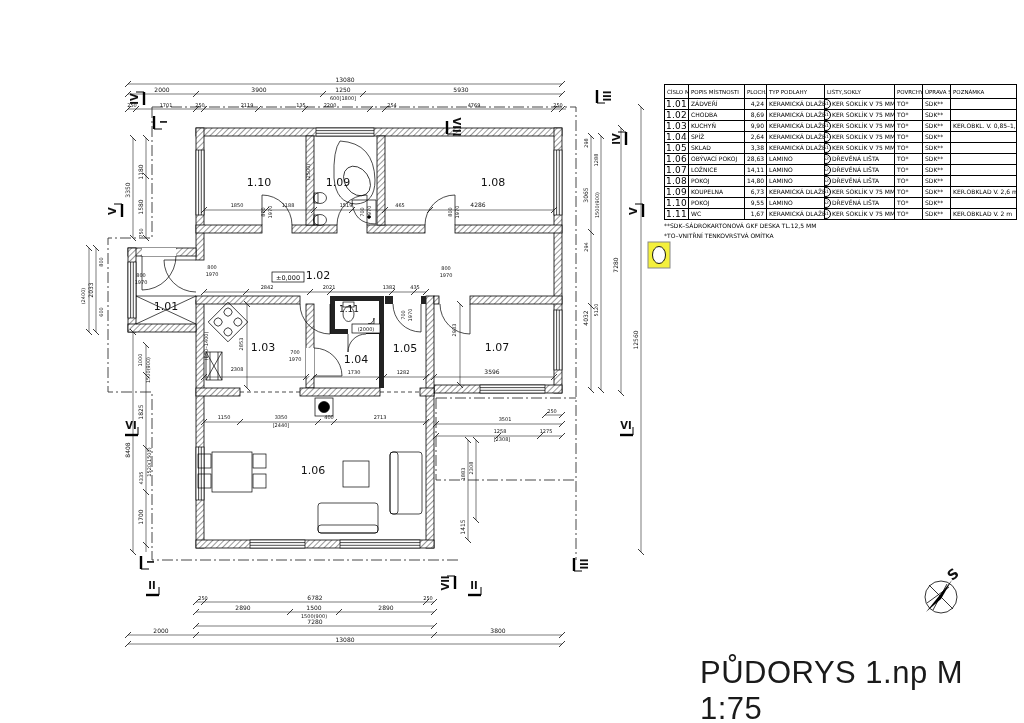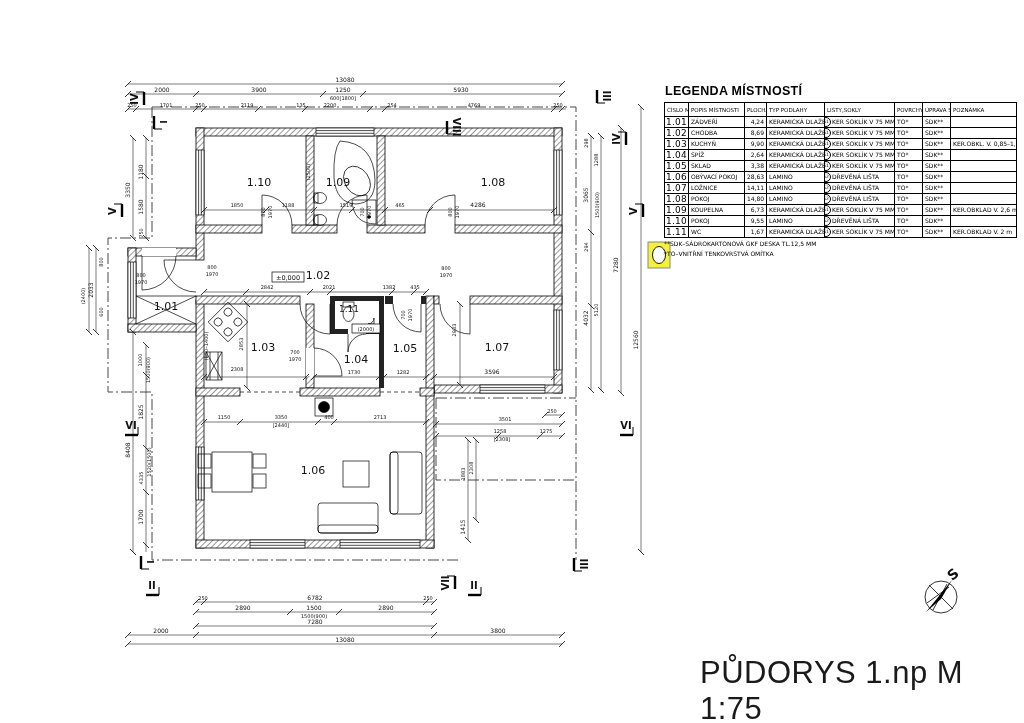--- a/index.html
+++ b/index.html
@@ -549,21 +549,20 @@
       <line x1="929" y1="585" x2="953" y2="609"></line>
       <line x1="927" y1="603" x2="949" y2="587"></line>
       <line x1="933" y1="610" x2="947" y2="584"></line>
       <polygon points="952,580 926,612 941,599" fill="#000" stroke="none"></polygon>
       <text x="956" y="578" font-size="14" font-weight="bold" fill="#000" stroke="none" transform="rotate(-40 956 578)" text-anchor="middle">S</text>
     </g>
   </svg>
 
   
   <div id="legend">
-    <div class="ltitle">LEGENDA MÍSTNOSTÍ</div>
     <table>
       <colgroup>
         <col style="width:24px">
           <col style="width:56px">
           <col style="width:22px">
           <col style="width:58px">
         <col style="width:70px">
           <col style="width:28px">
           <col style="width:28px">
           <col style="width:66px">

